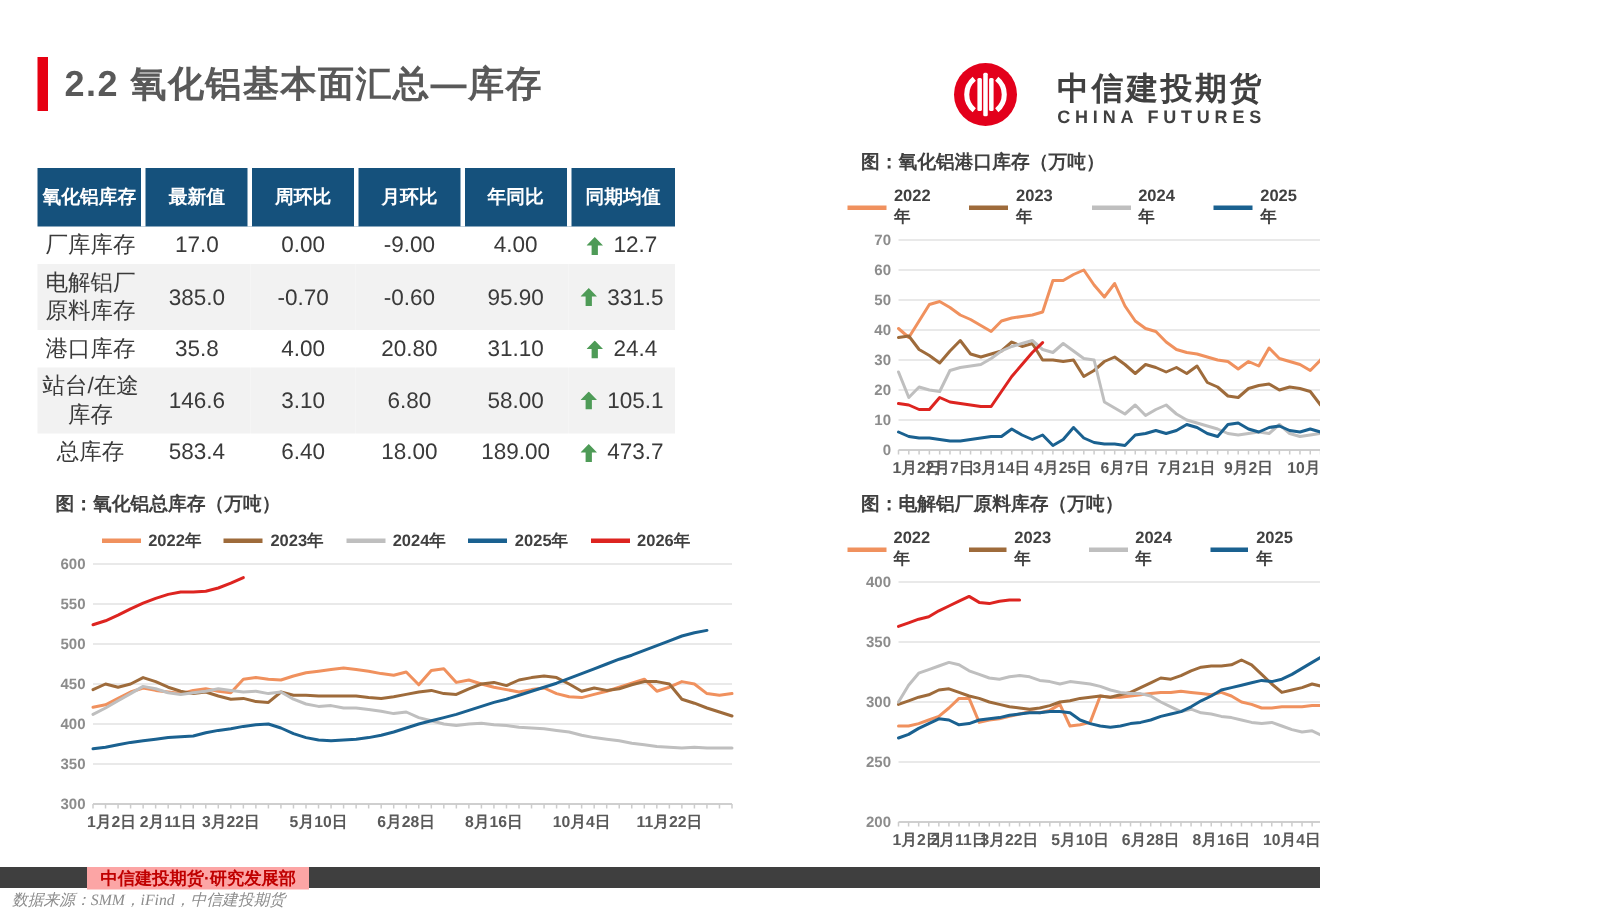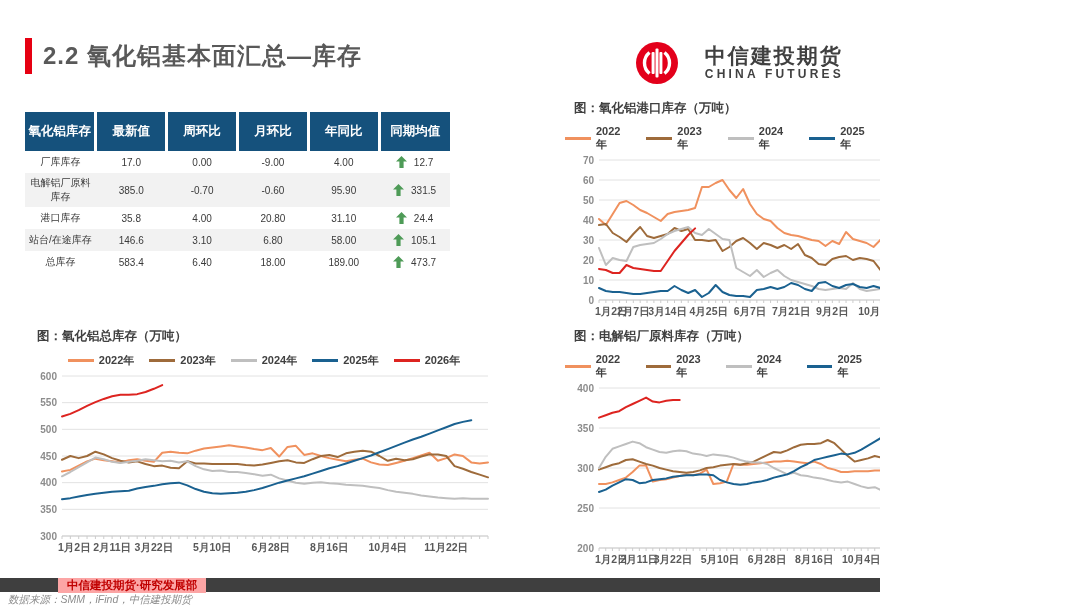--- a/index.html
+++ b/index.html
@@ -4,35 +4,35 @@
 <style>
   html,body{margin:0;padding:0;background:#fff;}
   body{font-family:"Liberation Sans","DejaVu Sans",sans-serif;}
   .slide{position:relative;width:880px;height:608px;background:#fff;overflow:hidden;}
 
   
   .header{position:absolute;top:38px;left:25px;display:flex;align-items:center;}
   .accent-bar{width:7px;height:36px;background:#E60012;margin-right:11px;}
   .page-title{font-size:24px;font-weight:bold;color:#595959;letter-spacing:1px;}
 
-  .logo{position:absolute;top:40px;right:36px;display:flex;align-items:center;gap:25px;}
+  .logo{position:absolute;top:40px;right:36px;display:flex;align-items:flex-end;gap:25px;}
   .logo-text{display:flex;flex-direction:column;line-height:1.15;}
   .logo-cn{font-size:21px;font-weight:bold;color:#404040;letter-spacing:2px;}
   .logo-en{font-size:12px;font-weight:bold;color:#404040;letter-spacing:3.2px;}
 
   
   .figure-title{font-size:12.5px;font-weight:bold;color:#404040;margin:0 0 0 9px;white-space:nowrap;}
 
   
   .table-block{position:absolute;left:25px;top:100px;width:432px;}
   .inv-table{border-collapse:collapse;width:425px;margin-top:12px;table-layout:fixed;}
   .inv-table th{background:#15517C;color:#fff;font-size:12.5px;font-weight:bold;
     padding:11px 1px;border-right:3px solid #fff;text-align:center;}
   .inv-table th:last-child{border-right:none;}
-  .inv-table td{font-size:10px;color:#3A3A3A;text-align:center;padding:3px 1px;height:16px;}
+  .inv-table td{font-size:15px;color:#3A3A3A;text-align:center;padding:3px 1px;height:16px;}
   .inv-table tr.row-alt{background:#F2F2F2;}
   .v-up{color:#FF0000;}
   .v-down{color:#00B050;}
   .v-flat{color:#404040;}
   .avg-cell{display:flex;align-items:center;justify-content:center;gap:7px;}
 
   
   .chart{position:absolute;}
   .chart-port{left:565px;top:100px;width:392px;}
   .chart-total{left:28px;top:328px;width:472px;}
@@ -47,21 +47,21 @@
   
   .footer-bar{position:absolute;left:0;top:578px;width:1080px;height:14px;display:flex;align-items:center;}
   .footer-seg1{width:58px;height:14px;background:#3F3F3F;}
   .footer-label{padding:0 9px;color:#C00000;font-size:11.5px;font-weight:bold;white-space:nowrap;background:#fca5a5;}
   .footer-seg2{flex:1;height:14px;background:#3F3F3F;}
   .footer-gap{width:22px;height:14px;background:#fff;}
   .page-badge{width:46px;height:14px;background:#f9a8d4;margin-right:16px;
     clip-path:polygon(0 0,86% 0,100% 50%,86% 100%,0 100%);
     display:flex;align-items:center;justify-content:center;
     color:#3F3F3F;font-size:10.5px;font-family:"Liberation Mono",monospace;padding-right:4px;box-sizing:border-box;}
-  .source-note{position:absolute;left:8px;top:593px;font-family:Liberation Sans, sans-serif;
+  .source-note{position:absolute;left:8px;top:593px;font-family:Liberation Serif, serif;
     font-style:italic;font-size:10.5px;color:#8C8C8C;}
 </style>
 </head>
 <body>
 
 <div class="slide">
 
   <div class="header">
     <div class="accent-bar"></div>
     <div class="page-title">2.2 氧化铝基本面汇总—库存</div>

